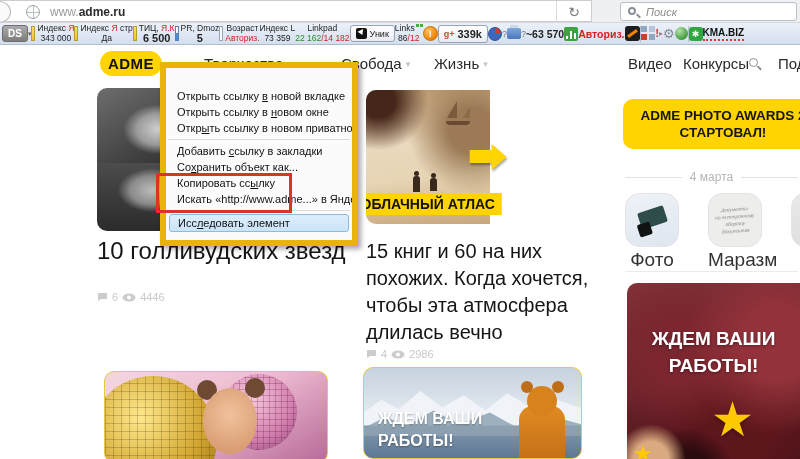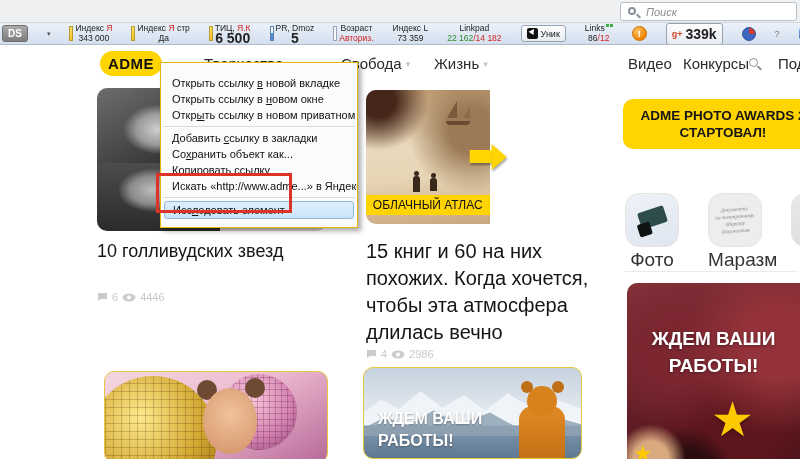--- a/index.html
+++ b/index.html
@@ -17,30 +17,30 @@
 .urltext .dom{color:#2b2b2b;font-weight:bold}
 .reload{position:absolute;left:556px;top:0;width:35px;height:22px;border-left:1px solid #d9d9d9;color:#7a7a7a;
  font-size:14px;text-align:center;line-height:22px;font-family:"DejaVu Sans",sans-serif}
 .sbox{position:absolute;left:620px;top:2px;width:177px;height:19px;background:#fff;border:1px solid #b9bfc6;border-radius:3px}
 .mag{position:absolute;left:7px;top:4px;width:8px;height:8px;border:2px solid #8a9097;border-radius:50%}
 .mag::after{content:"";position:absolute;left:6px;top:6px;width:5px;height:2px;background:#8a9097;transform:rotate(45deg)}
 .sph{position:absolute;left:25px;top:3px;font-size:11px;font-style:italic;color:#8e8e8e}
 
 
 .seobar{position:absolute;left:0;top:23px;width:800px;height:22px;background:linear-gradient(#ebf1f9,#d4dfee);
- border-bottom:1px solid #b3bdca;display:flex;align-items:center;gap:19px;padding:0 2px;font-size:8.5px;color:#222;
+ border-bottom:1px solid #b3bdca;display:flex;align-items:center;gap:0;padding:0 2px;font-size:8.5px;color:#222;
  white-space:nowrap;overflow:hidden}
 .ds{background:linear-gradient(#ababab,#7d7d7d);color:#fff;font-weight:bold;font-size:10px;padding:2px 5px;border-radius:3px;border:1px solid #6e6e6e}
 .caret{color:#555;font-size:7px;font-family:"DejaVu Sans",sans-serif}
 .metric{display:flex;align-items:center;gap:2px;flex:none}
 .vbar{width:4px;height:15px;border:1px solid #b99b2e;background:linear-gradient(#ffe06a,#f3c125);flex:none}
 .vbar.blue{border-color:#5a82b5;background:linear-gradient(#fdfdfd 45%,#4f8bd6 45%)}
 .vbar.white{border-color:#9aa4b2;background:#f7f9fb}
 .mcol{display:flex;flex-direction:column;align-items:center;line-height:9.5px}
-.red{color:#d21f1f}.grn{color:#2e8b2e}.bold{font-weight:bold;font-size:14px}
+.red{color:#d21f1f}.grn{color:#2e8b2e}.bold{font-weight:bold;font-size:11px}
 .tbtn{display:flex;align-items:center;gap:3px;background:linear-gradient(#fefefe,#e7ebf1);border:1px solid #98a4b3;border-radius:3px;padding:2px 5px;font-size:9px;color:#222;flex:none}
 .cursicon{width:11px;height:11px;background:#111;border-radius:2px;position:relative}
 .cursicon::after{content:"";position:absolute;left:3px;top:2px;border:3px solid transparent;border-top:5px solid #fff;transform:rotate(-25deg)}
 .sup2{display:inline-block;width:3px;height:3px;background:#3db13d;margin-left:1px;vertical-align:top}
 .oicon{width:15px;height:15px;border-radius:50%;background:radial-gradient(circle at 35% 30%,#ffc266,#f08300 70%);border:1px solid #c96d00;color:#fff;font-weight:bold;font-size:9px;text-align:center;line-height:14px;flex:none}
 .gplus{color:#d6492f;font-weight:bold}
 .bq{width:14px;height:14px;border-radius:50%;background:conic-gradient(#d23b2e 0 85deg,#3a67c2 85deg 360deg);border:1px solid #2d4f97;flex:none}
 .q{color:#777;font-size:9px}
 .printer{width:14px;height:11px;background:linear-gradient(#7fa7dc,#4a78bd);border-radius:2px;position:relative;flex:none}
 .printer::after{content:"";position:absolute;left:3px;top:-3px;width:8px;height:3px;background:#cfd8e6}
@@ -68,21 +68,21 @@
 #nav1{left:204px}#nav2{left:341px}#nav3{left:434px}#nav4{left:628px}#nav5{left:683px}#nav6{left:778px}
 .hsearch{position:absolute;left:749px;top:58px;width:9px;height:9px;border:1.5px solid #8f8f8f;border-radius:50%}
 .hsearch::after{content:"";position:absolute;left:7px;top:8px;width:5px;height:1.5px;background:#8f8f8f;transform:rotate(45deg)}
 
 
 .img1{position:absolute;left:97px;top:88px;width:230px;height:143px;border-radius:10px;overflow:hidden;display:grid;grid-template:1.1fr 1fr/1.15fr 1fr}
 .q1{background:radial-gradient(ellipse 40% 46% at 50% 55%,#d0d0d0 0,#9a9a9a 45%,rgba(0,0,0,0) 72%),linear-gradient(150deg,#6d6d6d,#262626)}
 .q2{background:linear-gradient(160deg,#b08264,#7c4f3c)}
 .q3{background:radial-gradient(ellipse 40% 46% at 45% 40%,#bdbdbd 0,#8a8a8a 45%,rgba(0,0,0,0) 70%),linear-gradient(#4c4c4c,#2b2b2b)}
 .q4{background:radial-gradient(ellipse 46% 52% at 52% 36%,#dcb391 0,#c49675 42%,rgba(0,0,0,0) 68%),linear-gradient(#efece6,#d2ccc2)}
-.title1{position:absolute;left:97px;top:236px;width:256px;font-size:18px;line-height:30px;color:#151515}
+.title1{position:absolute;left:97px;top:236px;width:256px;font-size:24px;line-height:30px;color:#151515}
 .byline{position:absolute;left:97px;top:291px;display:flex;align-items:center;gap:8px;font-size:13px;color:#4d4d4d}
 .stats{display:flex;align-items:center;gap:4px;color:#c8c8c8;font-size:11px}
 .img2{position:absolute;left:104px;top:371px;width:224px;height:92px;border-radius:10px;border:1px solid #e8c83f;overflow:hidden;background:linear-gradient(150deg,#f2d7e0 0%,#eebcd2 45%,#b76a98 100%)}
 .ball1{position:absolute;left:-16px;top:4px;width:128px;height:128px;border-radius:50%;
  background:repeating-linear-gradient(90deg,rgba(60,40,0,.22) 0 1px,transparent 1px 8px),
  repeating-linear-gradient(0deg,rgba(60,40,0,.22) 0 1px,transparent 1px 8px),
  radial-gradient(circle at 40% 32%,#ffe98c,#d1a52f 55%,#8a6414)}
 .ball2{position:absolute;right:30px;top:2px;width:76px;height:76px;border-radius:50%;
  background:repeating-linear-gradient(90deg,rgba(90,20,60,.25) 0 1px,transparent 1px 6px),
  repeating-linear-gradient(0deg,rgba(90,20,60,.25) 0 1px,transparent 1px 6px),
@@ -95,21 +95,21 @@
 .img3{position:absolute;left:366px;top:90px;width:247px;height:134px;border-radius:10px;overflow:hidden;display:flex}
 .hleft{width:50%;position:relative;background:
  radial-gradient(circle at 10% 8%,#44261a 0 10%,rgba(0,0,0,0) 30%),
  radial-gradient(circle at 85% 30%,#9b7a55 0 16%,rgba(0,0,0,0) 45%),
  linear-gradient(175deg,#bf9a6e 0%,#ead9bd 40%,#e6d4b4 65%,#c8a67c 100%)}
 .hright{width:50%;position:relative;background:
  radial-gradient(ellipse 60% 35% at 50% 92%,#a8c9ae 0 30%,rgba(0,0,0,0) 70%),
  radial-gradient(ellipse 70% 50% at 50% 65%,#4e7a62 0 35%,rgba(0,0,0,0) 75%),
  linear-gradient(#203f36,#162b25)}
 .ctitle{margin-top:7px;text-align:center;font-family:"DejaVu Serif",serif;font-weight:bold;font-size:15px;letter-spacing:2px;color:#d9c68e}
-.blabel{position:absolute;bottom:9px;left:50%;transform:translateX(-50%);background:#ffd400;color:#111;font-weight:normal;font-size:12px;padding:3px 7px;white-space:nowrap}
+.blabel{position:absolute;bottom:9px;left:50%;transform:translateX(-50%);background:#ffd400;color:#111;font-weight:bold;font-size:14px;padding:3px 7px;white-space:nowrap}
 .sail{position:absolute;right:26%;top:8%;width:0;height:0;border-left:10px solid transparent;border-bottom:17px solid #7a5a3c}
 .sail2{position:absolute;right:16%;top:13%;width:0;height:0;border-left:7px solid transparent;border-bottom:11px solid #8a6a48}
 .hull{position:absolute;right:16%;top:23%;width:24px;height:4px;background:#6a4a30;border-radius:0 0 4px 4px}
 .fig{position:absolute;bottom:24%;width:7px;height:16px;background:#3a281c;border-radius:3px 3px 0 0}
 .fig::before{content:"";position:absolute;left:1px;top:-5px;width:5px;height:5px;border-radius:50%;background:#3a281c}
 #fig1{left:38%}#fig2{left:52%;height:13px;bottom:25%}
 .yarrow{position:absolute;left:50%;top:40%;transform:translateX(-55%);display:flex;align-items:center;filter:drop-shadow(1px 2px 1px rgba(0,0,0,.35))}
 .ya-shaft{width:22px;height:13px;background:#ffd400}
 .ya-head{width:0;height:0;border-top:13px solid transparent;border-bottom:13px solid transparent;border-left:15px solid #ffd400}
 .title2{position:absolute;left:366px;top:238px;width:252px;font-size:20px;line-height:27px;color:#151515}
@@ -143,32 +143,38 @@
  radial-gradient(circle at 30% 96%,#2a0b0e 0 10%,rgba(0,0,0,0) 20%),
  radial-gradient(circle at 75% 30%,#93323a 0 18%,rgba(0,0,0,0) 45%),
  radial-gradient(circle at 25% 35%,#7c2630 0 15%,rgba(0,0,0,0) 40%),
  radial-gradient(circle at 55% 70%,#5d161c 0 20%,rgba(0,0,0,0) 50%),
  linear-gradient(165deg,#83323a,#5d1b22 60%,#3c0f14)}
 .crowdtext{position:absolute;left:0;top:42px;width:173px;text-align:center;font-weight:bold;font-size:19px;line-height:27px;color:#fff;text-shadow:0 1px 3px rgba(0,0,0,.4)}
 .bigstar{position:absolute;left:84px;top:108px;font-size:48px;color:#ffc900;font-family:"DejaVu Sans",sans-serif;text-shadow:0 2px 3px rgba(0,0,0,.3)}
 .smstar{position:absolute;left:6px;top:158px;font-size:22px;color:#ffc900;font-family:"DejaVu Sans",sans-serif}
 
 
-.cmenu{position:absolute;left:160px;top:62px;width:198px;background:#fbfbfb;border:1px solid #eab308;box-shadow:3px 3px 5px rgba(0,0,0,.35);padding:12px 0 8px;z-index:20}
+.cmenu{position:absolute;left:160px;top:62px;width:198px;background:#fbfbfb;border:6px solid #eab308;box-shadow:3px 3px 5px rgba(0,0,0,.35);padding:20px 0 8px;z-index:20}
 .mi{height:16px;line-height:16px;font-size:11px;color:#111;padding-left:11px;white-space:nowrap;overflow:hidden}
 .msep{border-top:1px solid #dcdcdc;margin:3px 2px}
 .mi.sel{background:linear-gradient(#ddeefb,#cbe4f8);border:1px solid #8ebbdd;border-radius:3px;margin:2px 3px 0;height:18px;line-height:16px;padding-left:8px}
 .redbox{position:absolute;left:156px;top:173px;width:136px;height:40px;border:3px solid #dd3327;z-index:30}
 </style>
 </head>
 <body>
 
 <div id="page">
 
   <div class="bbar">
+    <div class="addr">
+      <div class="backc"></div>
+      <span class="globe"></span>
+      <span class="urltext"><span>www.</span><span class="dom">adme.ru</span></span>
+      <span class="reload">↻</span>
+    </div>
     <div class="sbox">
       <span class="mag"></span>
       <span class="sph">Поиск</span>
     </div>
   </div>
 
   <div class="seobar">
     <span class="ds">DS</span>
     <span class="caret">▾</span>
 
@@ -328,20 +334,23 @@
       <div>ЖДЕМ ВАШИ</div>
       <div>РАБОТЫ!</div>
     </div>
     <div class="bear"></div>
   </div>
 
   <div class="sbbanner">
     <div>ADME PHOTO AWARDS 2</div>
     <div>СТАРТОВАЛ!</div>
   </div>
+  <div class="daterow">
+      <span>4 марта</span>
+    </div>
   <div class="thumb" id="th1">
       <span class="cam"></span>
     </div>
   <div class="thumb" id="th2">
     <div class="docwrap">
       <div>Документы</div>
       <div>по электронному обороту</div>
       <div>документов</div>
     </div>
   </div>

